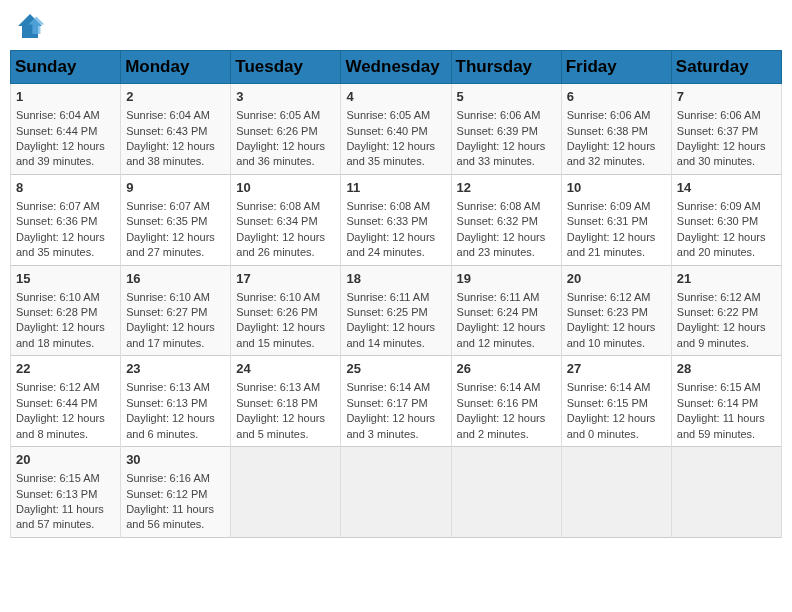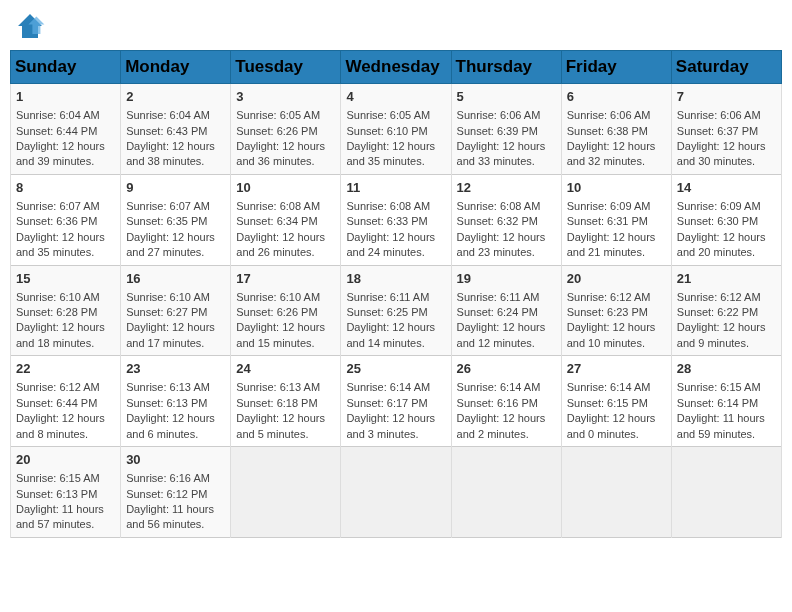--- a/index.html
+++ b/index.html
@@ -149,21 +149,21 @@
         <td>
           <span class="day-num">3</span>
           <div class="day-info">Sunrise: 6:05 AM</div>
           <div class="day-info">Sunset: 6:26 PM</div>
           <div class="day-info">Daylight: 12 hours</div>
           <div class="day-info">and 36 minutes.</div>
         </td>
         <td>
           <span class="day-num">4</span>
           <div class="day-info">Sunrise: 6:05 AM</div>
-          <div class="day-info">Sunset: 6:10 PM</div>
+          <div class="day-info">Sunset: 6:40 PM</div>
           <div class="day-info">Daylight: 12 hours</div>
           <div class="day-info">and 35 minutes.</div>
         </td>
         <td>
           <span class="day-num">5</span>
           <div class="day-info">Sunrise: 6:06 AM</div>
           <div class="day-info">Sunset: 6:39 PM</div>
           <div class="day-info">Daylight: 12 hours</div>
           <div class="day-info">and 33 minutes.</div>
         </td>

